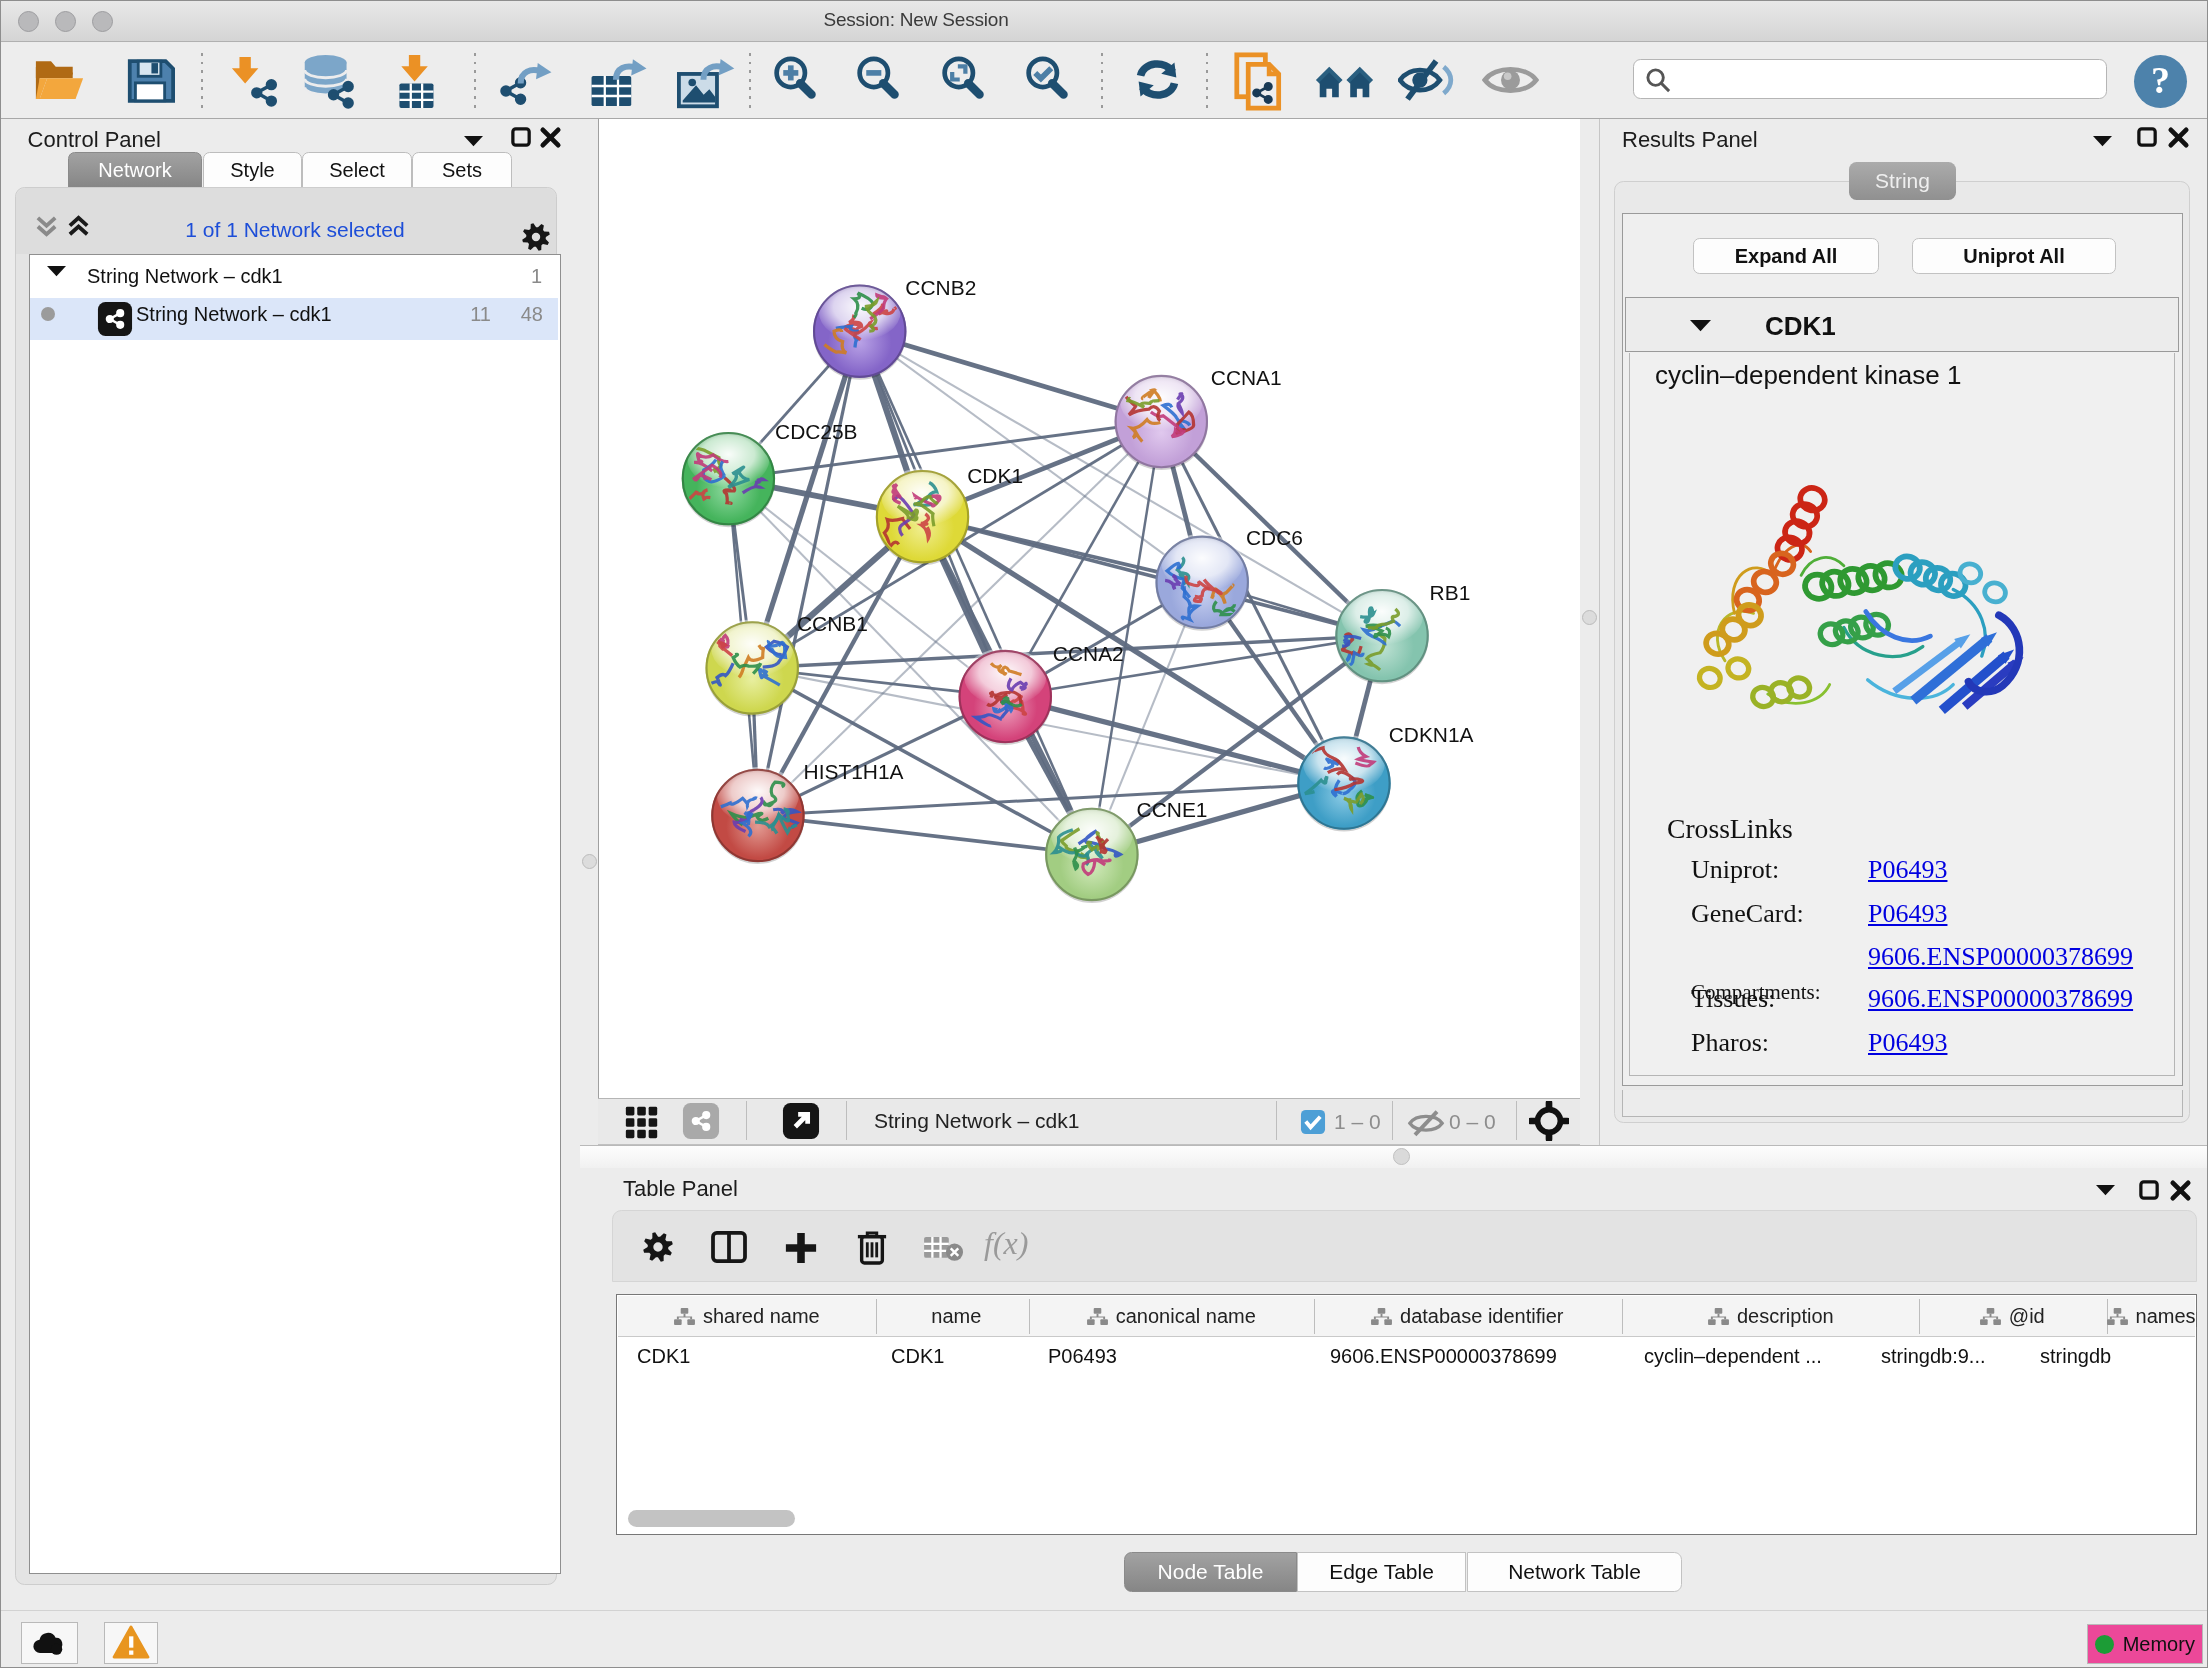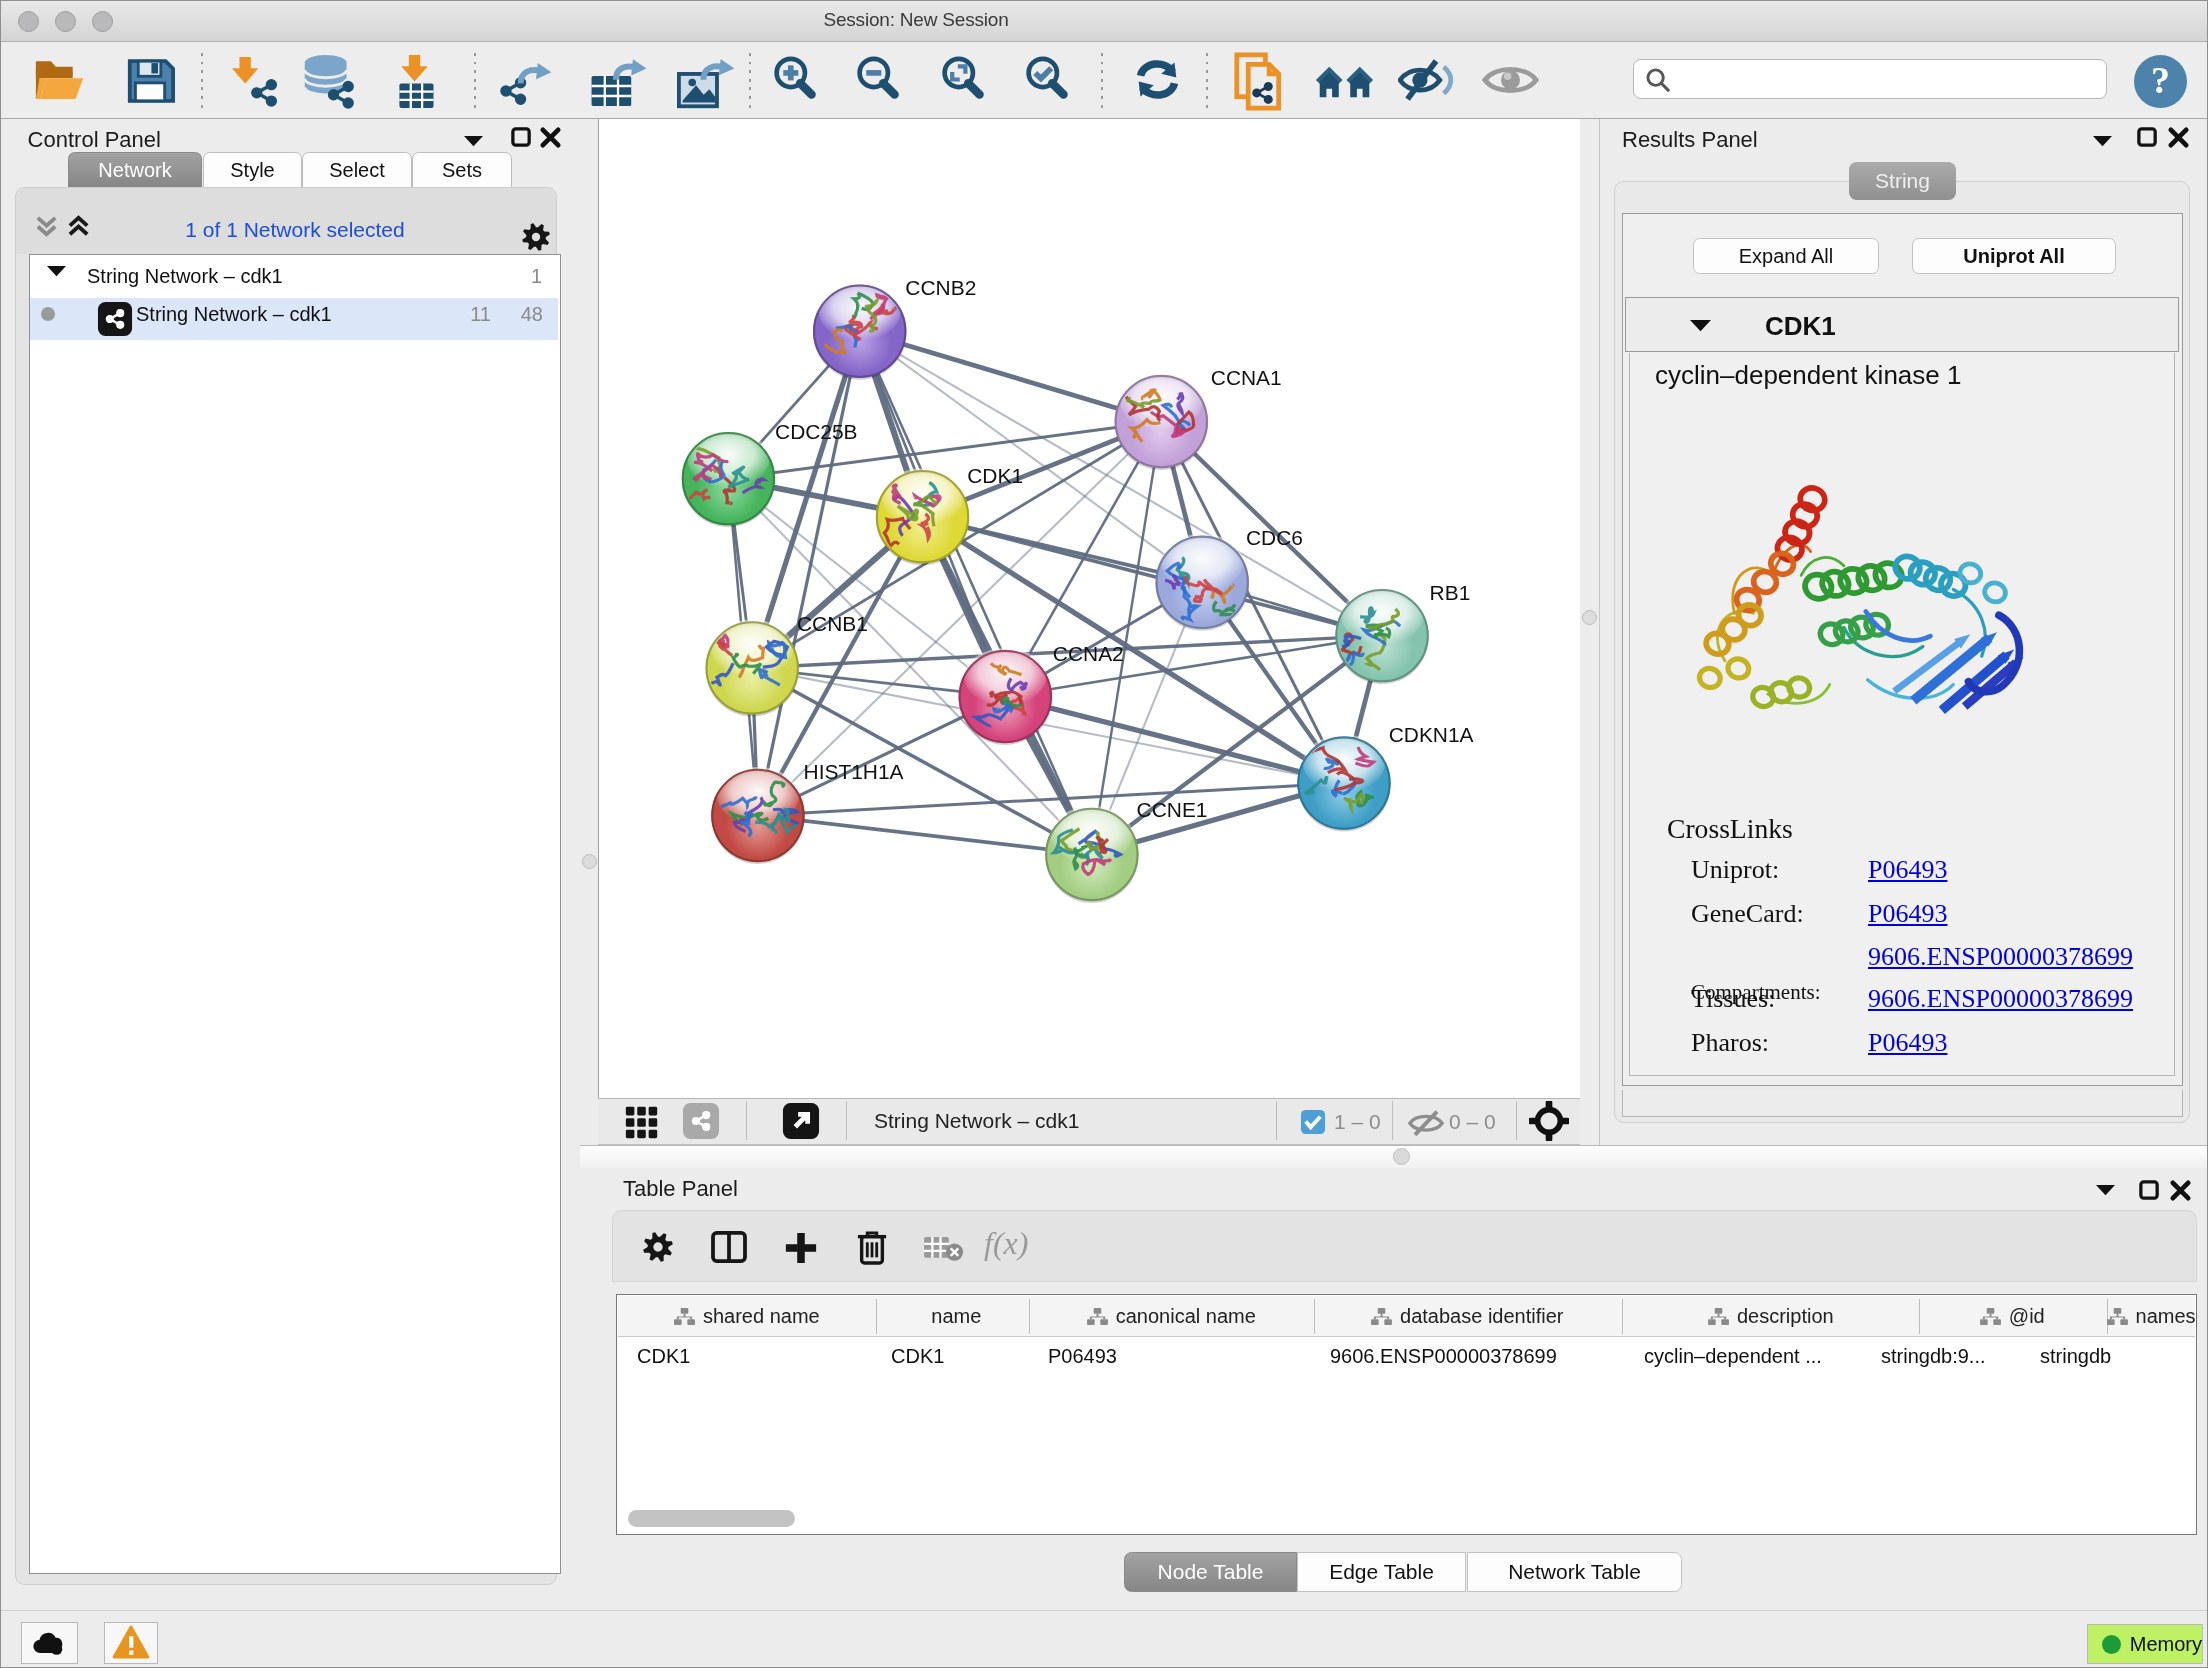--- a/index.html
+++ b/index.html
@@ -687,21 +687,21 @@
     </svg>
   </div>
 <div class="abs" style="left:2167px;top:126px;z-index:3">
     <svg width="23" height="23" viewBox="0 0 24 24">
       <path d="M4,4 L20,20 M20,4 L4,20" stroke="#111" stroke-width="5" stroke-linecap="round"></path>
     </svg>
   </div>
 <div class="abs" style="left:1849px;top:162px;width:107px;height:38px;background:linear-gradient(#ababab,#909090);border-radius:7.6px;color:#efefef;font-size:21px;display:flex;align-items:center;justify-content:center;z-index:3">String</div>
 <div class="abs" style="left:1614px;top:181px;width:576px;height:942px;background:#e9e9e9;border:1px solid #cfcfcf;border-radius:9.5px"></div>
 <div class="abs" style="left:1622px;top:213px;width:561px;height:873px;background:#efefef;border:1.9px solid #9a9a9a"></div>
-<div class="btn" style="left:1693px;top:238px;width:186px;height:36px;font-weight:normal">Expand All</div>
+<div class="btn" style="left:1693px;top:238px;width:186px;height:36px;font-weight:bold">Expand All</div>
 <div class="btn" style="left:1912px;top:238px;width:204px;height:36px;font-weight:bold">Uniprot All</div>
 <div class="abs" style="left:1625px;top:297px;width:554px;height:55px;background:#ececec;border:1px solid #9a9a9a"></div>
 <div class="abs" style="left:1689px;top:318px">
     <svg width="23" height="14.3" viewBox="0 0 24 15">
       <path d="M1,2 h22 l-11,12 Z" fill="#111"></path>
     </svg>
   </div>
 <div class="abs" style="left:1765px;top:311px;font-size:26px;font-weight:bold;color:#111">CDK1</div>
 <div class="abs" style="left:1629px;top:353px;width:546px;height:723px;background:#f0f0f0;border:1px solid #b5b5b5;border-top:none"></div>
 <div class="abs" style="left:1655px;top:360px;font-size:26px;color:#111">cyclin–dependent kinase 1</div>
@@ -906,13 +906,13 @@
     </svg>
   </div>
 <div class="abs" style="left:104px;top:1622px;width:54px;height:42px;background:#f7f7f7;border:1px solid #b9b9b9"></div>
 <div class="abs" style="left:112px;top:1625px">
     <svg width="38" height="34" viewBox="0 0 40 36">
       <path d="M20,2 L38,34 H2 Z" fill="#e8951f" stroke="#e8951f" stroke-width="3" stroke-linejoin="round"></path>
       <rect x="18" y="12" width="4.5" height="12" fill="#fff"></rect>
       <rect x="18" y="27" width="4.5" height="4.5" fill="#fff"></rect>
     </svg>
   </div>
-<div class="abs" style="left:2087px;top:1624px;width:116px;height:40px;background:#bef264;border:1px solid #b9b9b9;display:flex;align-items:center;justify-content:flex-end;gap:8.6px;font-size:20px;color:#111"><span style="width:19px;height:19px;border-radius:50%;background:#1c9c36;display:inline-block"></span>Memory</div>
+<div class="abs" style="left:2087px;top:1624px;width:116px;height:40px;background:#ec4899;border:1px solid #b9b9b9;display:flex;align-items:center;justify-content:center;gap:8.6px;font-size:20px;color:#111"><span style="width:19px;height:19px;border-radius:50%;background:#1c9c36;display:inline-block"></span>Memory</div>
 
 </body></html>

